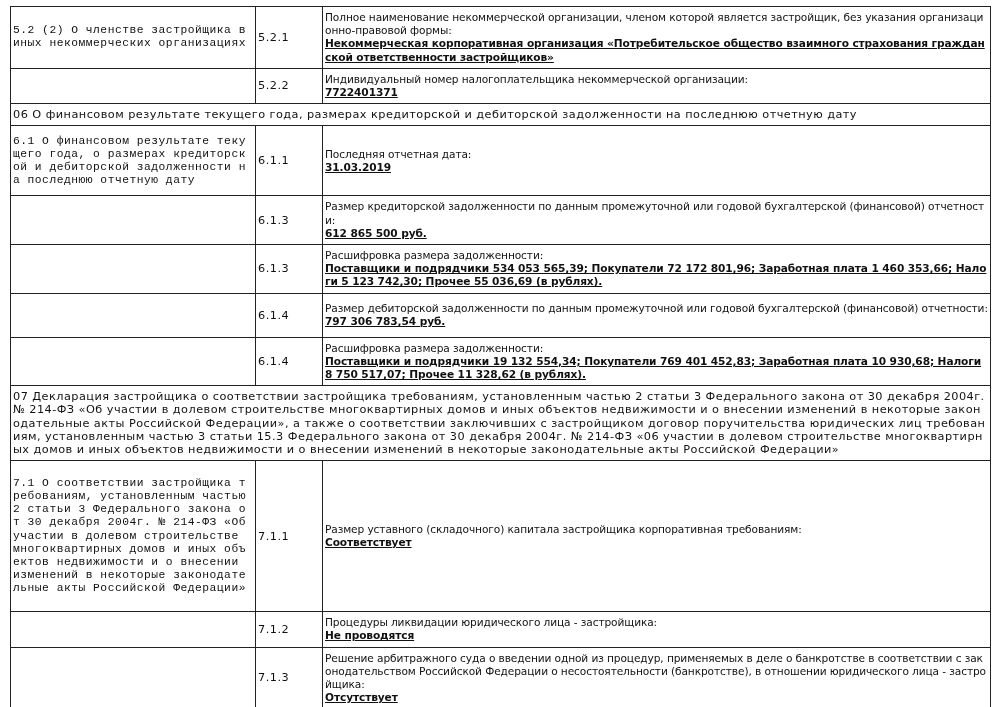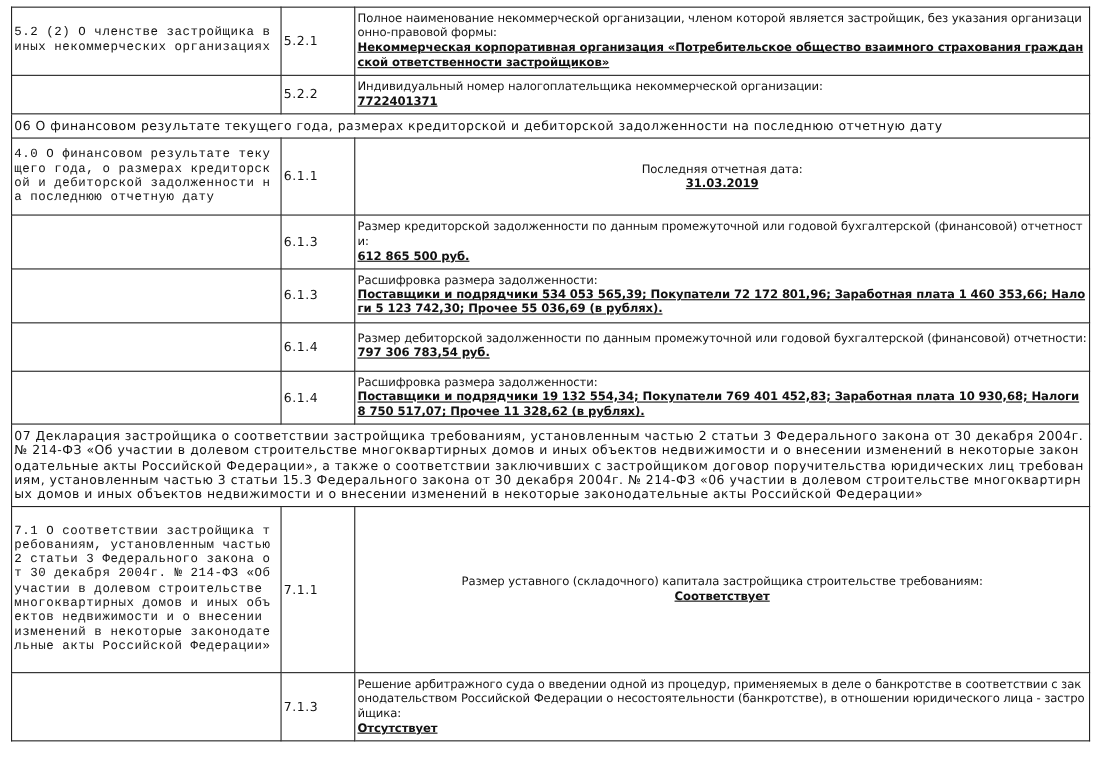--- a/index.html
+++ b/index.html
@@ -13,21 +13,21 @@
   td.label { letter-spacing: 0.5px; word-break: normal; overflow-wrap: break-word; font-family: Liberation Mono, monospace; }
   td.code { letter-spacing: 0.5px; }
   td.section { letter-spacing: 0.45px; word-break: normal; margin-left: 32px; }
   td.content { font-size: 10.6px; letter-spacing: -0.1px; vertical-align: top; }
   .val { font-weight: bold; display: block; text-decoration: underline; }
   .q { display: block; }
   tr.r521 { height: 56px; } tr.r522 { height: 30px; } tr.sec06 { height: 16px; }
   tr.r611 { height: 70px; } tr.r612 { height: 42px; } tr.r613 { height: 43px; }
   tr.r613b { height: 43px; } tr.r614 { height: 44px; } tr.r614b { height: 42px; }
   tr.sec07 { height: 68px; } tr.r711 { height: 151px; } tr.r712 { height: 29px; } tr.r713 { height: 56px; }
-  tr.r611 td.content, tr.r711 td.content { vertical-align: middle; text-align: center; }
+  tr.r611 td.content, tr.r711 td.content { vertical-align: middle; }
 </style>
 </head>
 <body>
 
 <table class="doc">
   <colgroup>
       <col class="c1">
       <col class="c2">
       <col class="c3">
     </colgroup>
@@ -47,21 +47,21 @@
         <span class="q">Индивидуальный номер налогоплательщика некоммерческой организации:</span>
         <span class="val">7722401371</span>
       </td>
     </tr>
 
     <tr class="sec06">
       <td class="section" colspan="3">06 О финансовом результате текущего года, размерах кредиторской и дебиторской задолженности на последнюю отчетную дату</td>
     </tr>
 
     <tr class="r611">
-      <td class="label">4.0 О финансовом результате текущего года, о размерах кредиторской и дебиторской задолженности на последнюю отчетную дату</td>
+      <td class="label">6.1 О финансовом результате текущего года, о размерах кредиторской и дебиторской задолженности на последнюю отчетную дату</td>
       <td class="code">6.1.1</td>
       <td class="content">
         <span class="q">Последняя отчетная дата:</span>
         <span class="val">31.03.2019</span>
       </td>
     </tr>
     <tr class="r613">
       <td class="label"></td>
       <td class="code">6.1.3</td>
       <td class="content">
@@ -95,22 +95,30 @@
     </tr>
 
     <tr class="sec07">
       <td class="section" colspan="3">07 Декларация застройщика о соответствии застройщика требованиям, установленным частью 2 статьи 3 Федерального закона от 30 декабря 2004г. № 214-ФЗ «Об участии в долевом строительстве многоквартирных домов и иных объектов недвижимости и о внесении изменений в некоторые законодательные акты Российской Федерации», а также о соответствии заключивших с застройщиком договор поручительства юридических лиц требованиям, установленным частью 3 статьи 15.3 Федерального закона от 30 декабря 2004г. № 214-ФЗ «06 участии в долевом строительстве многоквартирных домов и иных объектов недвижимости и о внесении изменений в некоторые законодательные акты Российской Федерации»</td>
     </tr>
 
     <tr class="r711">
       <td class="label">7.1 О соответствии застройщика требованиям, установленным частью 2 статьи 3 Федерального закона от 30 декабря 2004г. № 214-ФЗ «Об участии в долевом строительстве многоквартирных домов и иных объектов недвижимости и о внесении изменений в некоторые законодательные акты Российской Федерации»</td>
       <td class="code">7.1.1</td>
       <td class="content">
-        <span class="q">Размер уставного (складочного) капитала застройщика строительстве требованиям:</span>
+        <span class="q">Размер уставного (складочного) капитала застройщика корпоративная требованиям:</span>
         <span class="val">Соответствует</span>
+      </td>
+    </tr>
+    <tr class="r712">
+      <td class="label"></td>
+      <td class="code">7.1.2</td>
+      <td class="content">
+        <span class="q">Процедуры ликвидации юридического лица - застройщика:</span>
+        <span class="val">Не проводятся</span>
       </td>
     </tr>
     <tr class="r713">
       <td class="label"></td>
       <td class="code">7.1.3</td>
       <td class="content">
         <span class="q">Решение арбитражного суда о введении одной из процедур, применяемых в деле о банкротстве в соответствии с законодательством Российской Федерации о несостоятельности (банкротстве), в отношении юридического лица - застройщика:</span>
         <span class="val">Отсутствует</span>
       </td>
     </tr>

